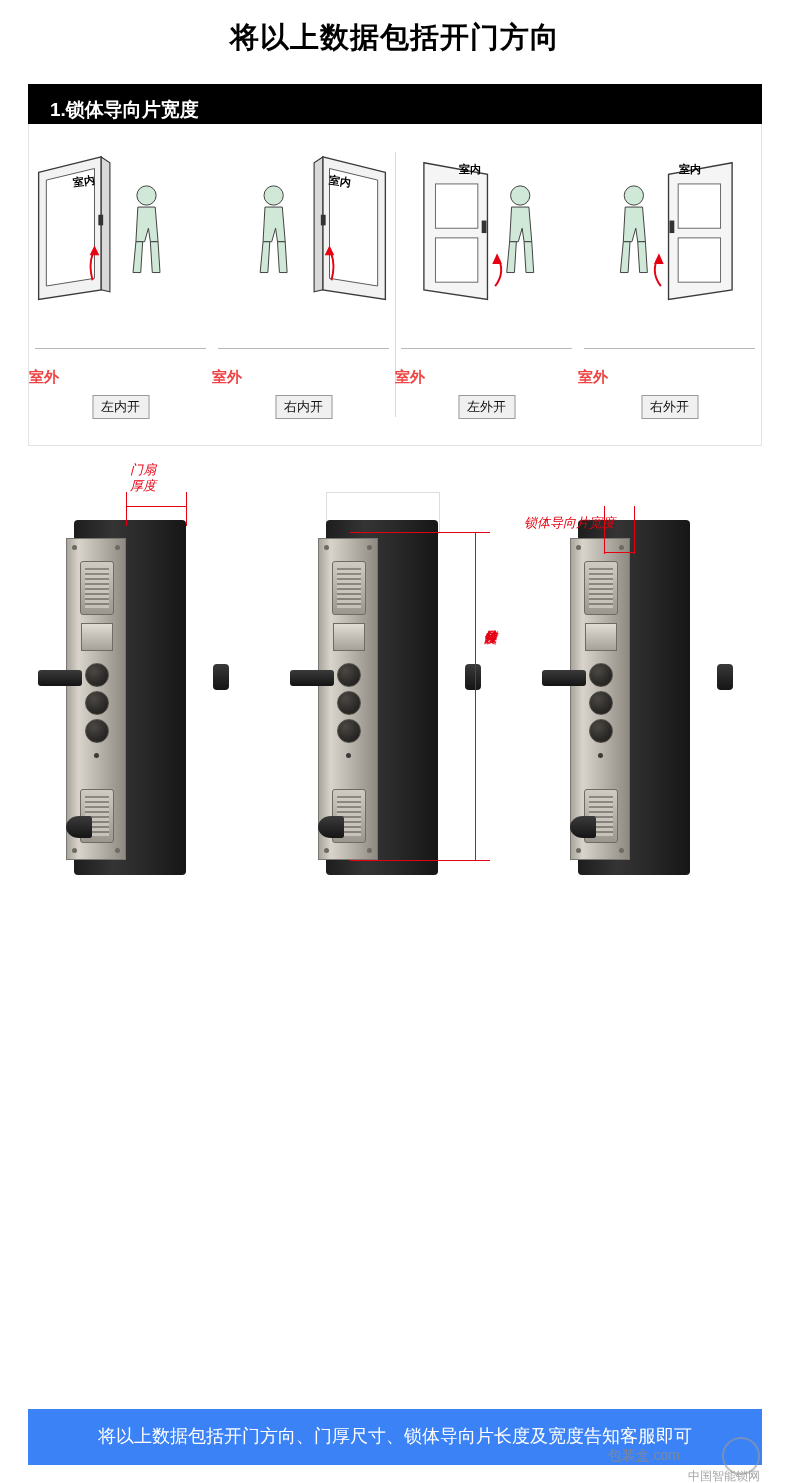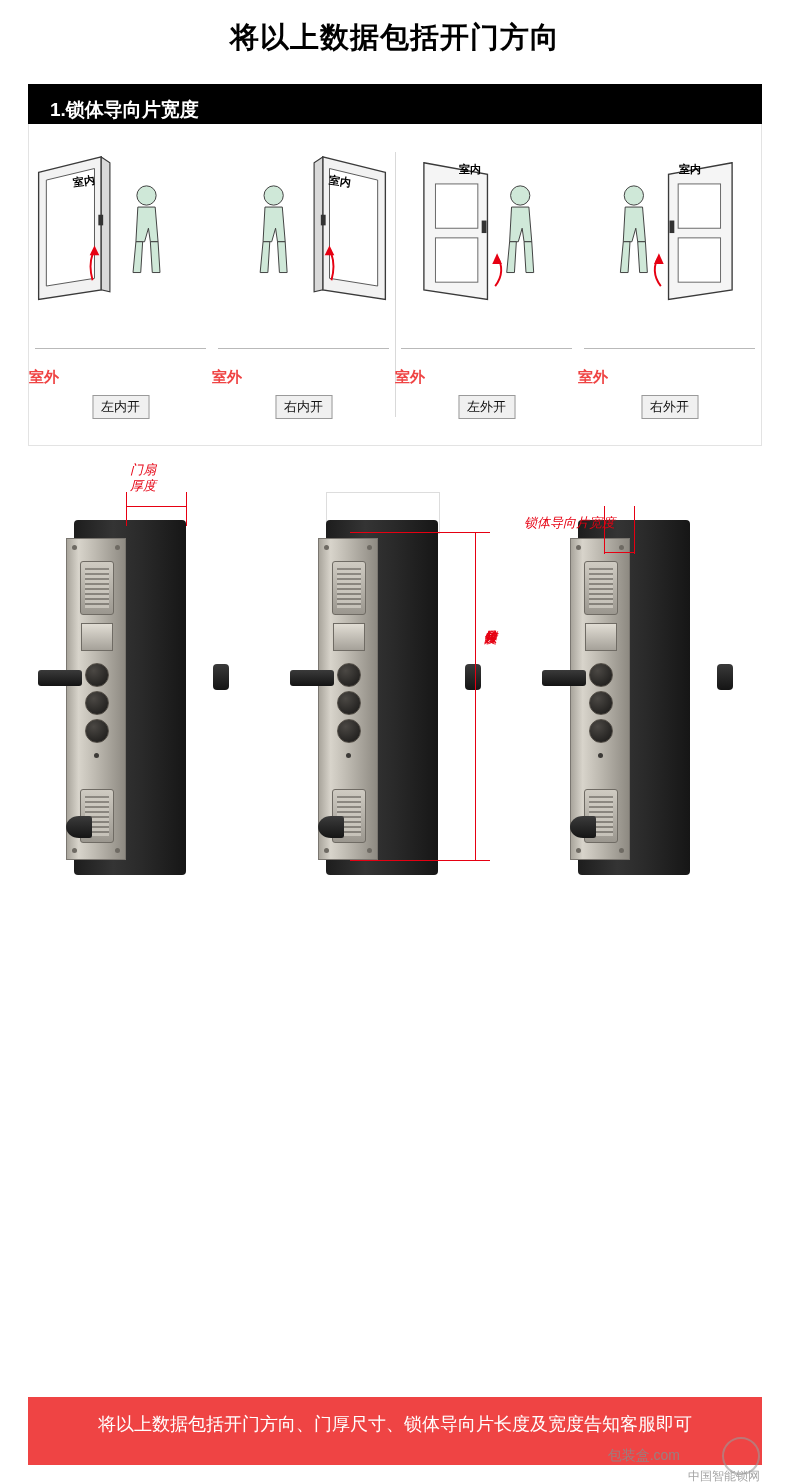--- a/index.html
+++ b/index.html
@@ -267,23 +267,23 @@
     position: absolute;
     background: #e60012;
   }
 
   
   .bottom-bar {
     position: absolute;
     left: 28px;
     right: 28px;
     bottom: 18px;
-    background: #ef4444;
+    background: #3b82f6;
     color: #fff;
-    height: 68px;
+    height: 56px;
     line-height: 54px;
     text-align: center;
     font-size: 18px;
   }
   .watermark {
     position: absolute;
     right: 110px;
     bottom: 18px;
     font-size: 14px;
     color: #8a8a8a;

